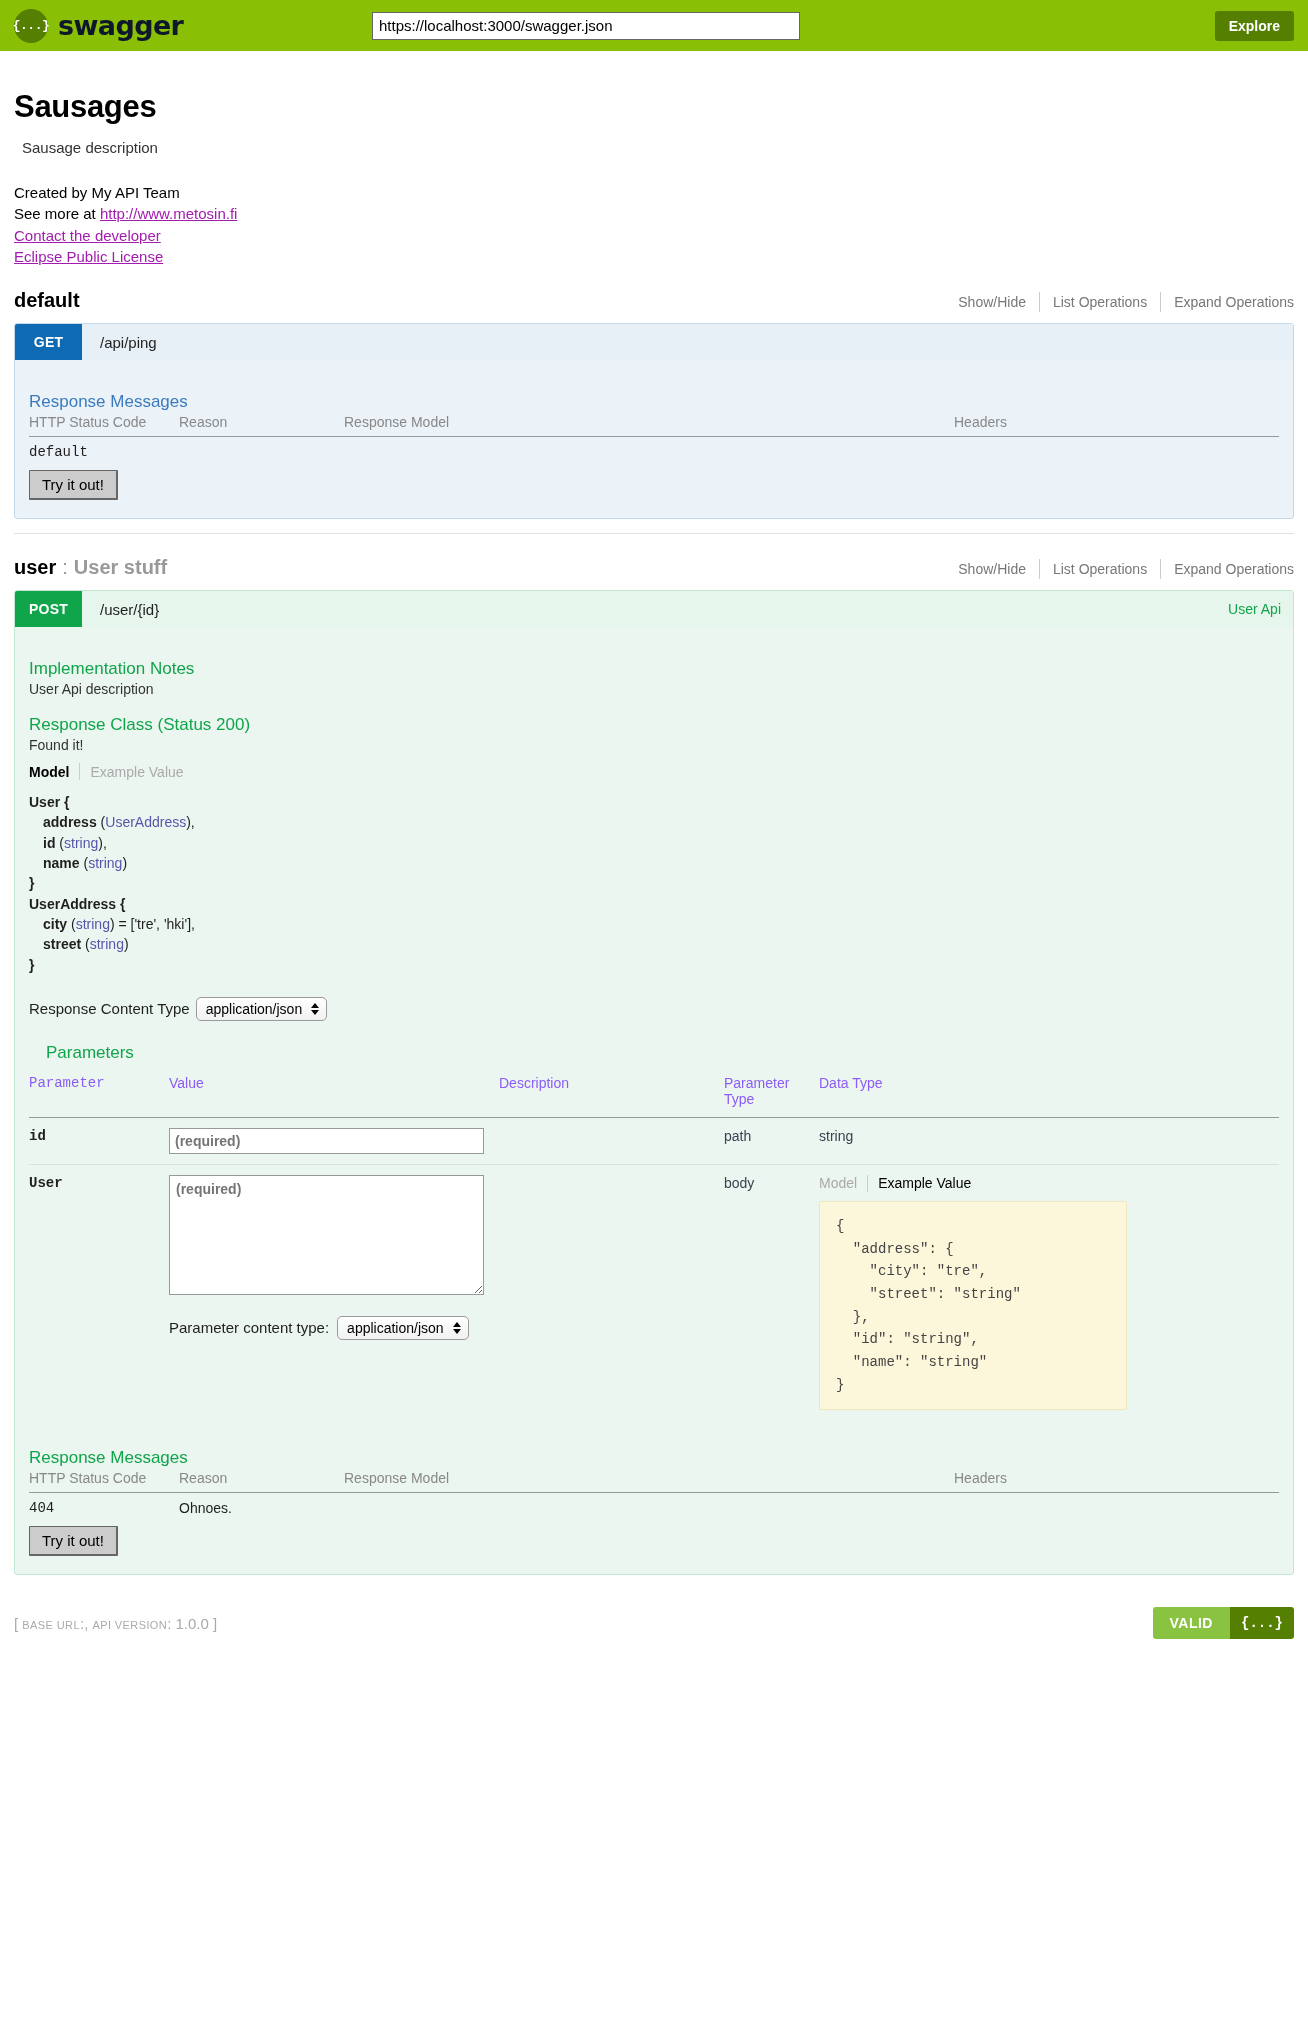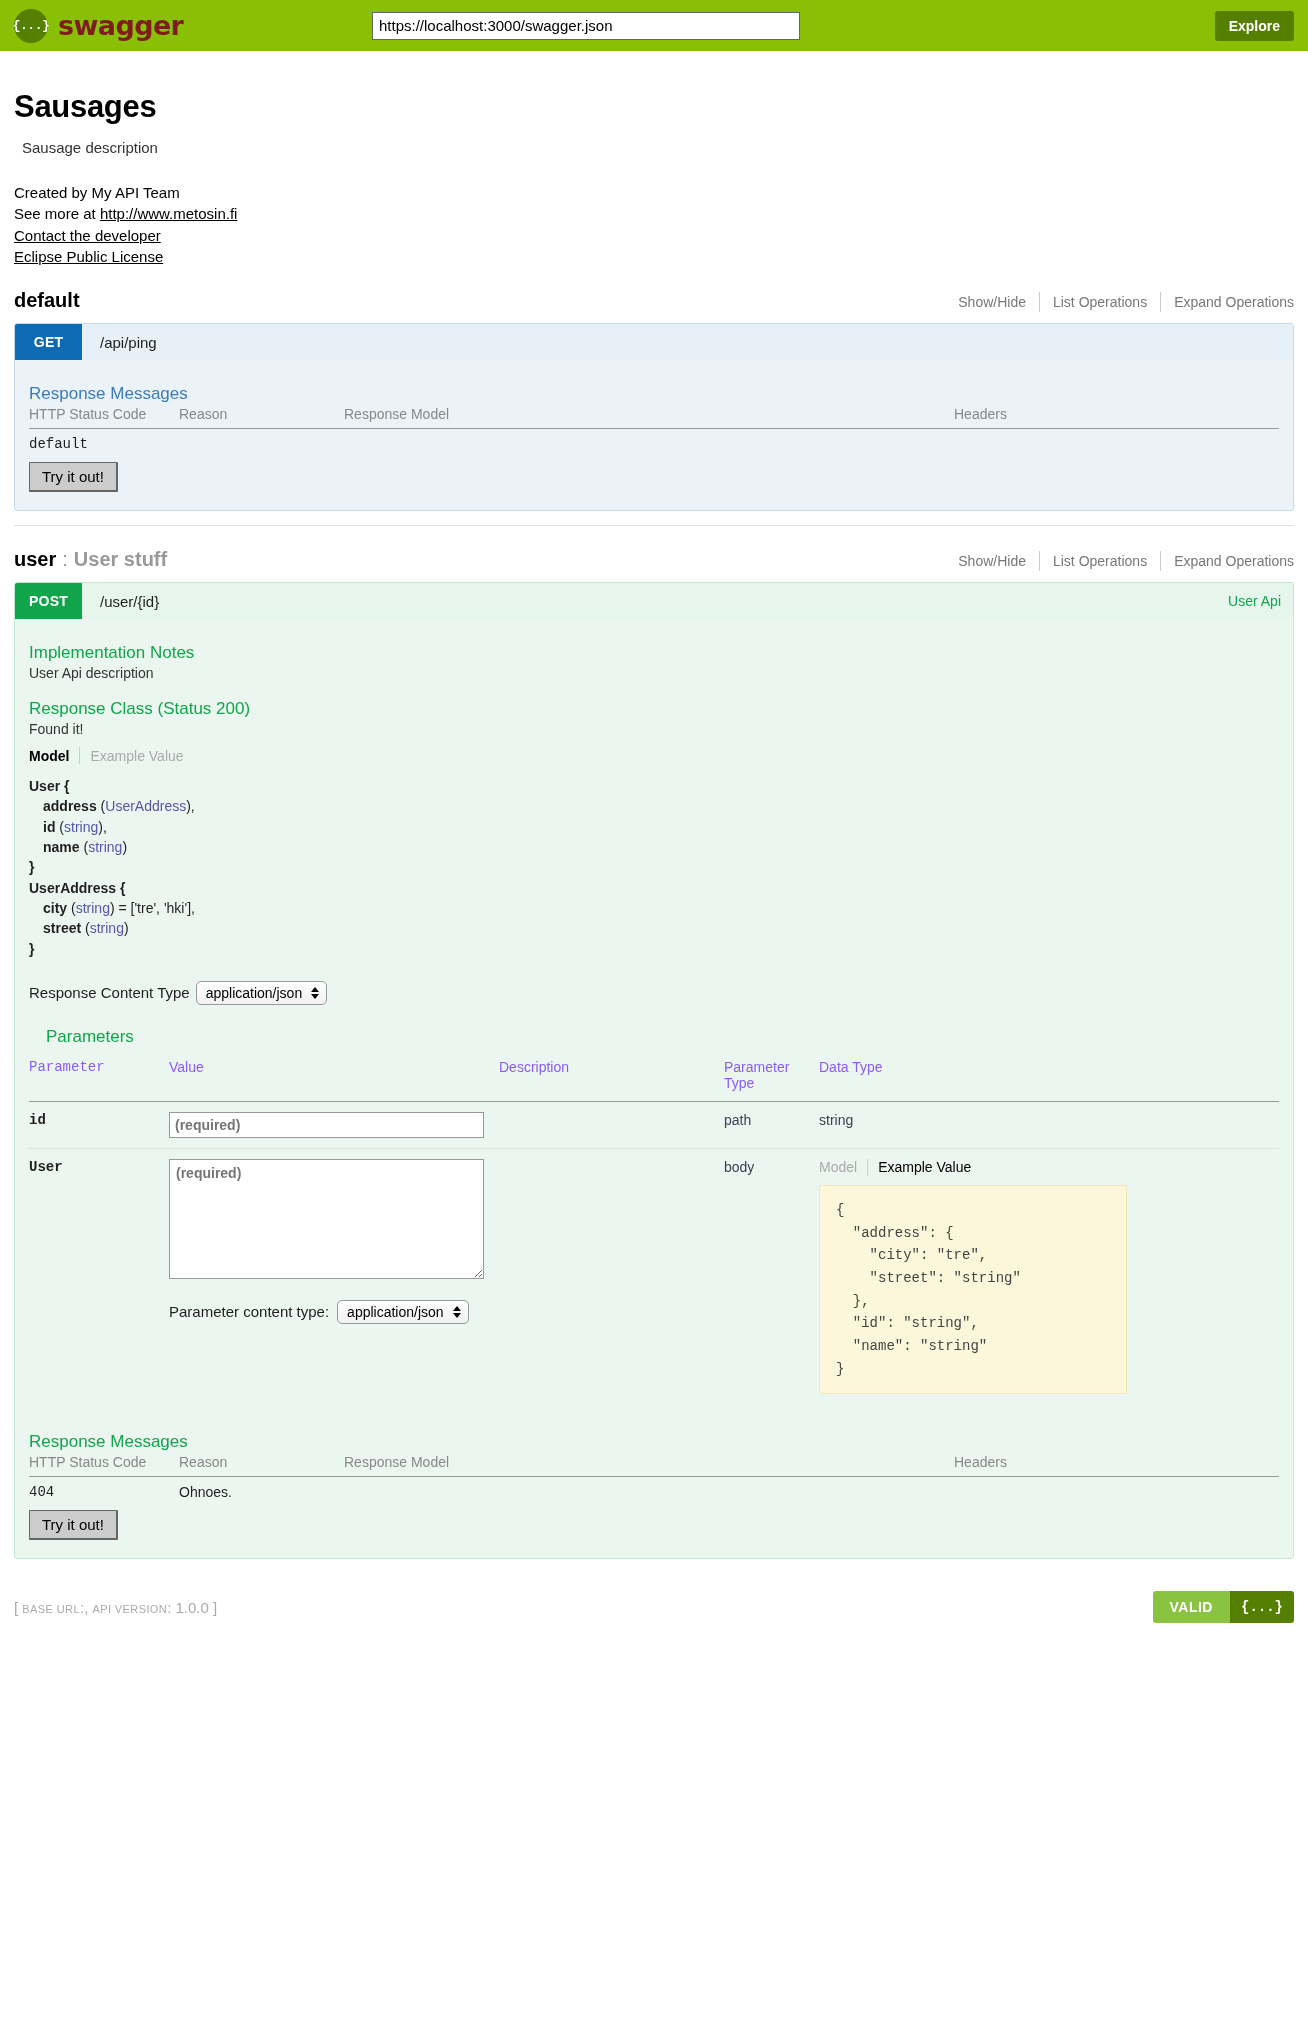--- a/index.html
+++ b/index.html
@@ -32,21 +32,21 @@
     border-radius:50%;
     background:#547f00;
     display:flex; align-items:center; justify-content:center;
     color:#ffffff;
     font-size:13px;
     font-family:"Liberation Mono", monospace;
     font-weight:bold;
     letter-spacing:-0.5px;
   }
   .logo-text {
-    color:#7f1d1d;
+    color:#0f172a;
     font-size:27px;
     font-weight:bold;
     letter-spacing:-0.6px;
     font-family:"DejaVu Sans", sans-serif;
   }
   .topbar-form {
     position:absolute;
     left:372px;
     right:112px;
     display:flex;
@@ -83,21 +83,21 @@
   .info-block { padding-top:38px; }
   .api-title {
     font-size:31px;
     font-weight:bold;
     color:#000000;
     margin:0 0 14px 0;
     letter-spacing:-0.3px;
   }
   .api-desc { font-size:15px; color:#333333; margin:0 0 26px 8px; }
   .info-line { font-size:15px; color:#000000; line-height:1.42; }
-  a.greenlink { color:#000000; text-decoration:underline; }
+  a.greenlink { color:#a21caf; text-decoration:underline; }
 
   
   .resource-head {
     display:flex;
     align-items:baseline;
     padding:22px 0 11px 0;
   }
   .resource-name {
     font-size:20px;
     font-weight:bold;
@@ -163,21 +163,21 @@
   .op-summary {
     margin-left:auto;
     font-size:14px;
   }
   .op.post .op-summary { color:#10a54a; }
 
   .op-content { padding:16px 14px 18px 14px; }
 
   .section-title {
     font-size:17px;
-    margin:8px 0 2px 0;
+    margin:16px 0 2px 0;
     font-weight:normal;
   }
   .op.get .section-title { color:#3b7bbd; }
   .op.post .section-title { color:#10a54a; }
   .section-sub { font-size:14px; color:#333333; margin:0 0 18px 0; }
 
   
   table.resp {
     width:100%;
     border-collapse:collapse;

